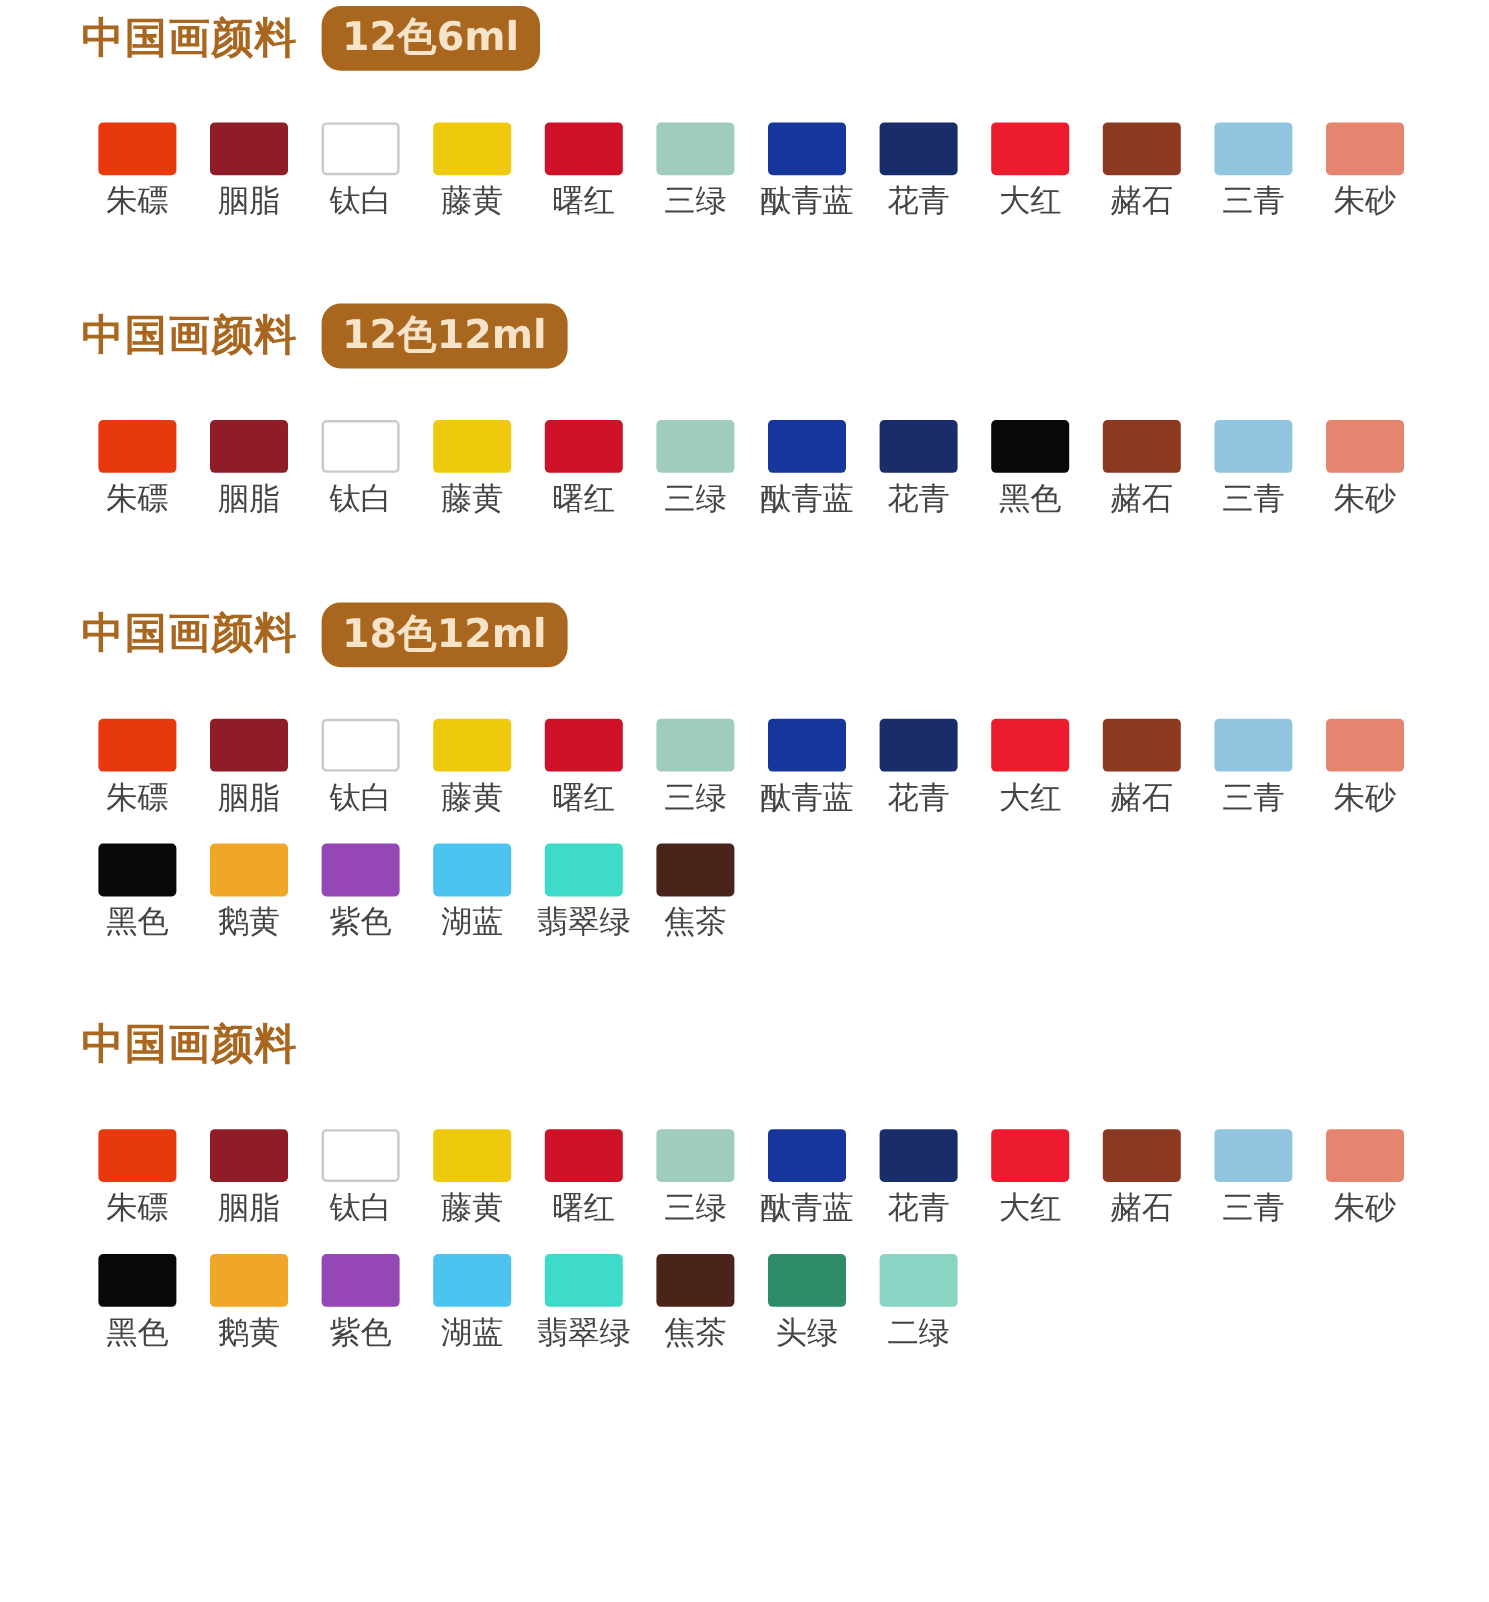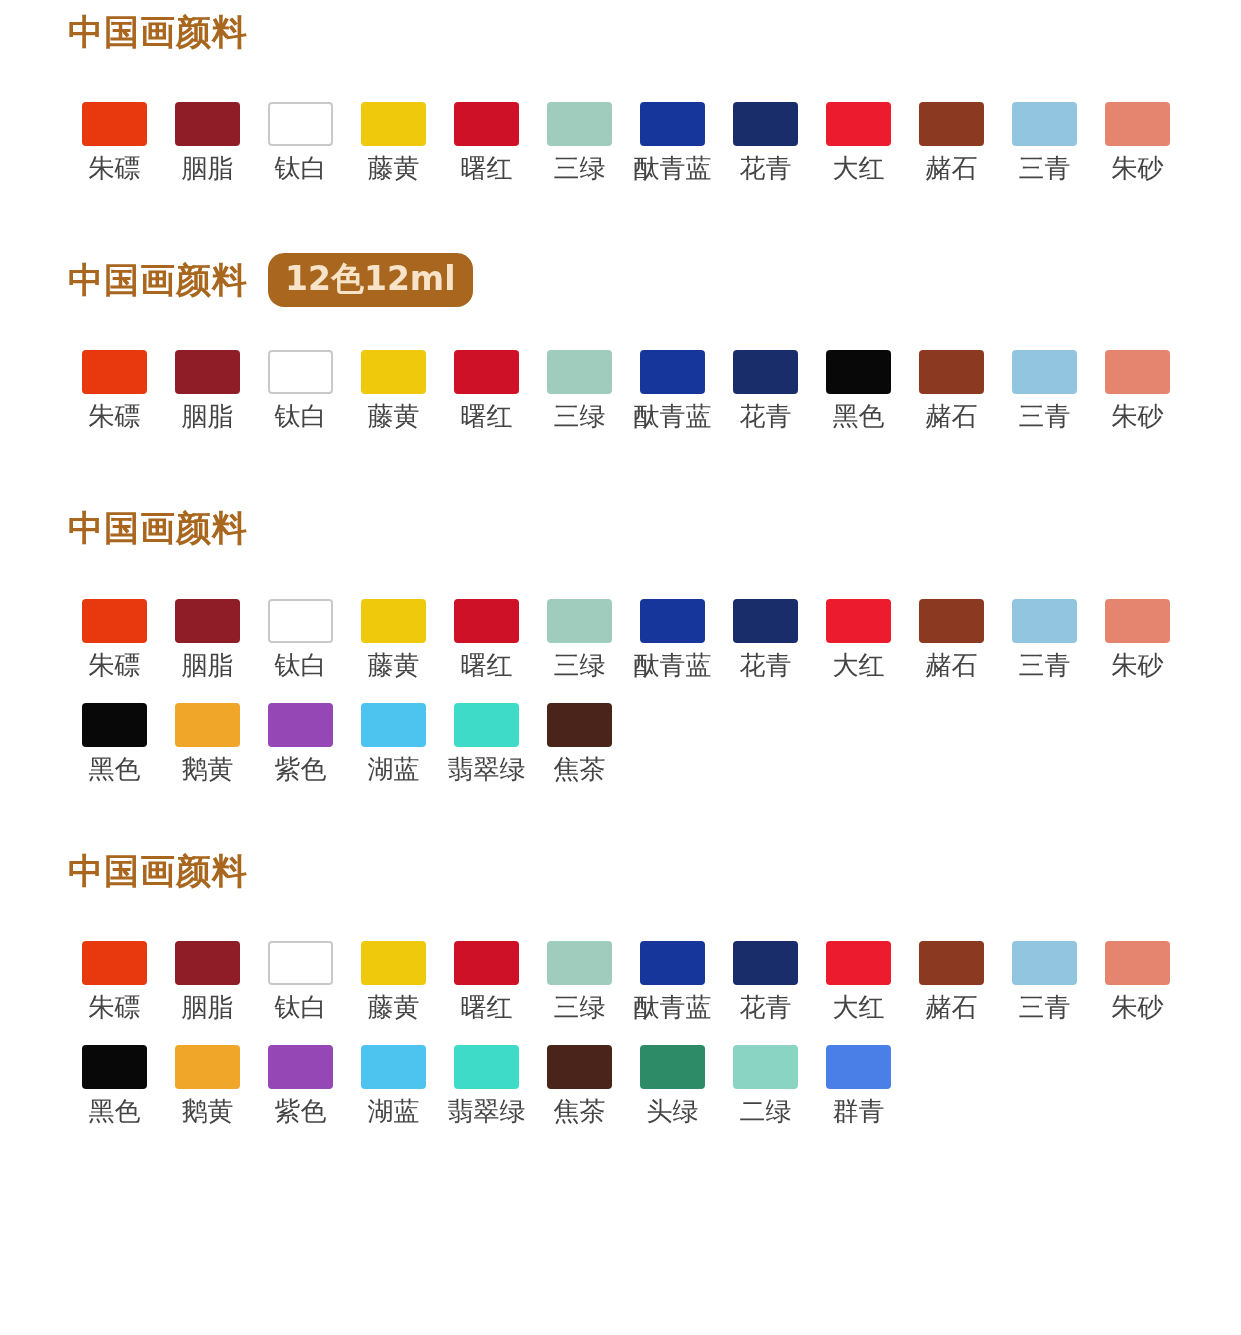--- a/index.html
+++ b/index.html
@@ -100,20 +100,21 @@
 </style>
 </head>
 <body>
 
 <div class="page">
   <div class="top-pad"></div>
 
   <div class="section">
     <div class="sec-header">
       <span class="sec-title">中国画颜料</span>
+      <span class="sec-badge">12色6ml</span>
     </div>
     <div class="gap-after-header"></div>
     <div class="swatch-row">
         <div class="swatch-cell">
           <div class="chip" style="background: rgb(232, 56, 13);"></div>
           <div class="chip-label">朱磦</div>
         </div>
         <div class="swatch-cell">
           <div class="chip" style="background: rgb(142, 29, 40);"></div>
           <div class="chip-label">胭脂</div>
@@ -219,20 +220,21 @@
           <div class="chip-label">朱砂</div>
         </div>
       </div>
   </div>
 
   <div class="gap-after-section-12-12"></div>
 
   <div class="section">
     <div class="sec-header">
       <span class="sec-title">中国画颜料</span>
+      <span class="sec-badge">18色12ml</span>
     </div>
     <div class="gap-after-header"></div>
     <div class="swatch-row">
         <div class="swatch-cell">
           <div class="chip" style="background: rgb(232, 56, 13);"></div>
           <div class="chip-label">朱磦</div>
         </div>
         <div class="swatch-cell">
           <div class="chip" style="background: rgb(142, 29, 40);"></div>
           <div class="chip-label">胭脂</div>
@@ -391,19 +393,15 @@
           <div class="chip-label">焦茶</div>
         </div>
         <div class="swatch-cell">
           <div class="chip" style="background: rgb(46, 139, 104);"></div>
           <div class="chip-label">头绿</div>
         </div>
         <div class="swatch-cell">
           <div class="chip" style="background: rgb(138, 212, 196);"></div>
           <div class="chip-label">二绿</div>
         </div>
-        <div class="swatch-cell">
-          <div class="chip" style="background: rgb(74, 127, 232);"></div>
-          <div class="chip-label">群青</div>
-        </div>
       </div>
   </div>
 </div>
 
 </body></html>

